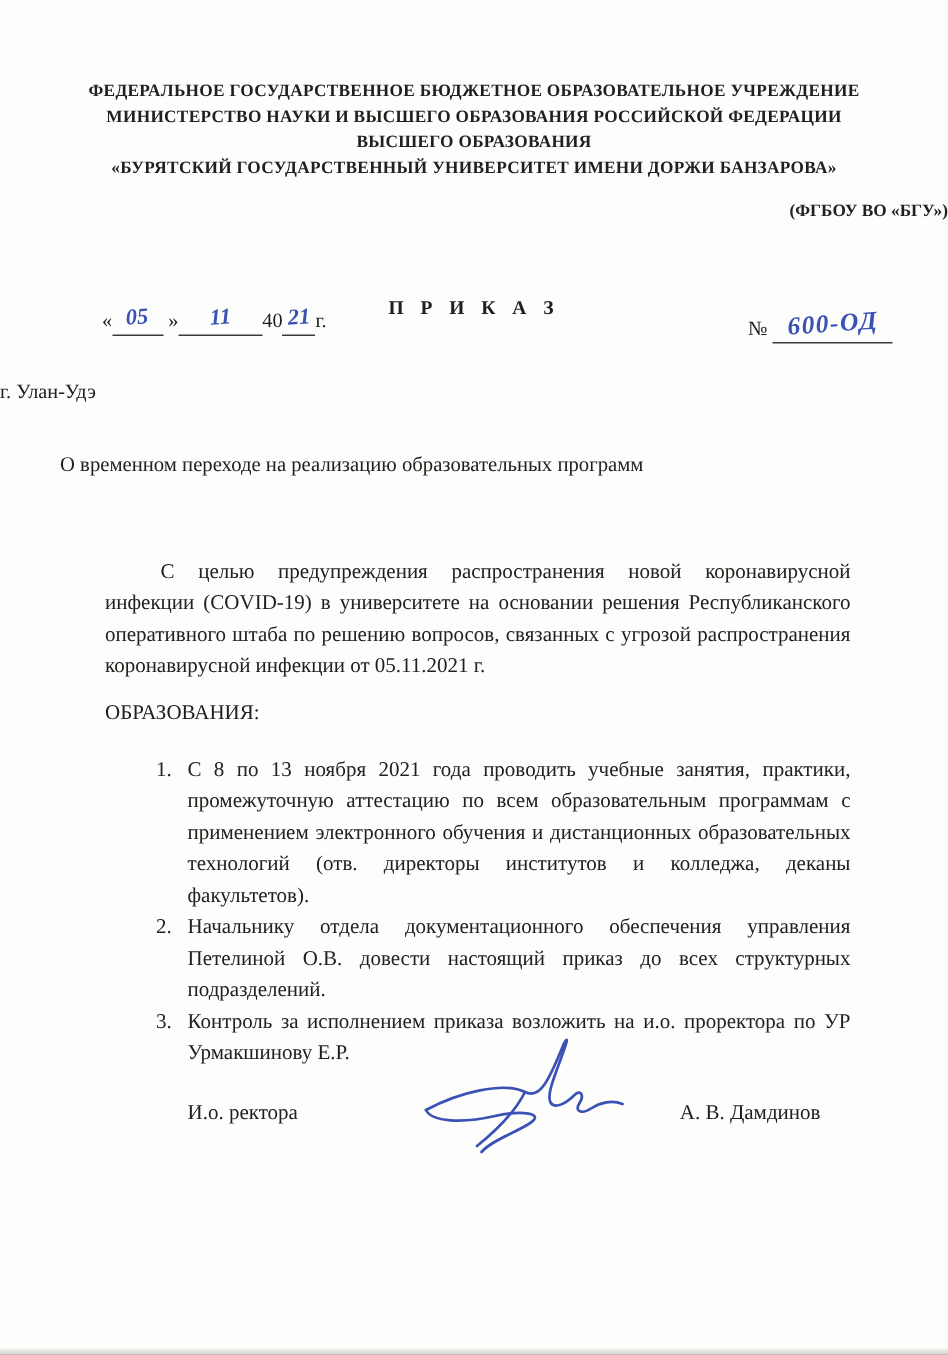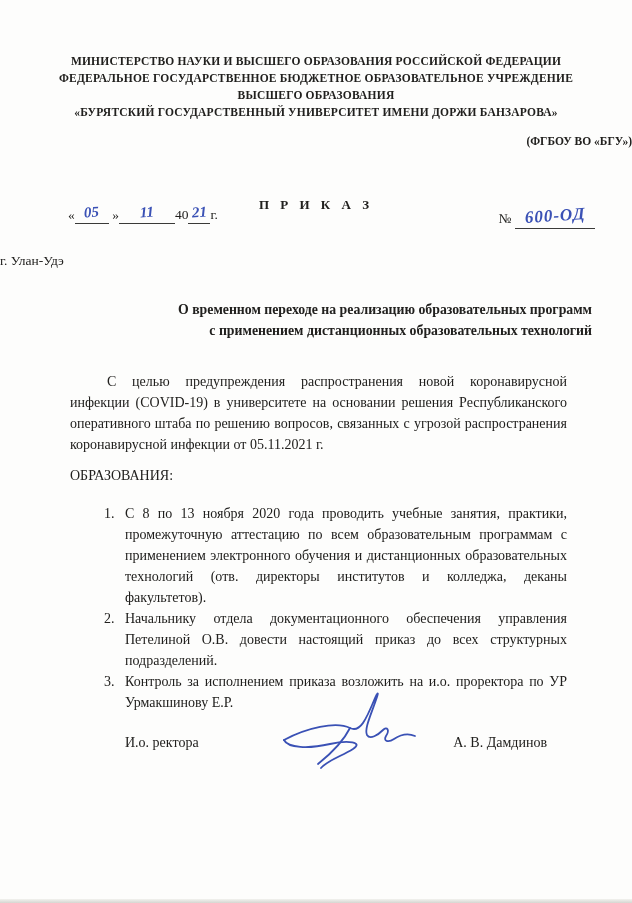--- a/index.html
+++ b/index.html
@@ -43,21 +43,21 @@
   .number-line {
     position:absolute; top:208px; right:37px;
     font-size:13.5px; white-space:nowrap;
   }
   .city-line {
     position:absolute; top:253px; left:0; right:0;
     text-align:left; font-size:13.5px;
   }
   .doc-title {
     position:absolute; top:299px; left:40px; right:40px;
-    text-align:right; font-weight:bold; font-size:13.8px; line-height:21px;
+    text-align:left; font-weight:normal; font-size:13.8px; line-height:21px;
   }
   .preamble {
     position:absolute; top:371px; left:70px; width:497px;
     font-size:14px; line-height:21px; text-align:justify; text-indent:37px;
   }
   .directive {
     position:absolute; top:468px; left:70px; font-size:14px;
   }
   .order-list {
     position:absolute; top:503px; left:104px; width:463px;
@@ -73,22 +73,22 @@
     position:absolute; left:0; right:0; bottom:0; height:4px;
     background:linear-gradient(#f2f2ef,#d6d6d1);
   }
 </style>
 </head>
 <body>
 
 <div class="page">
 
   <div class="header-block">
+    <div>ФЕДЕРАЛЬНОЕ ГОСУДАРСТВЕННОЕ БЮДЖЕТНОЕ ОБРАЗОВАТЕЛЬНОЕ УЧРЕЖДЕНИЕ</div>
     <div>МИНИСТЕРСТВО НАУКИ И ВЫСШЕГО ОБРАЗОВАНИЯ РОССИЙСКОЙ ФЕДЕРАЦИИ</div>
-    <div>ФЕДЕРАЛЬНОЕ ГОСУДАРСТВЕННОЕ БЮДЖЕТНОЕ ОБРАЗОВАТЕЛЬНОЕ УЧРЕЖДЕНИЕ</div>
     <div>ВЫСШЕГО ОБРАЗОВАНИЯ</div>
     <div>«БУРЯТСКИЙ ГОСУДАРСТВЕННЫЙ УНИВЕРСИТЕТ ИМЕНИ ДОРЖИ БАНЗАРОВА»</div>
   </div>
 
   <div class="abbr-line">(ФГБОУ ВО «БГУ»)</div>
 
   <div class="prikaz-title">П Р И К А З</div>
 
   <div class="date-line">
     <span>«</span><span class="blank w34"><span class="hw">05</span></span>
@@ -97,31 +97,30 @@
 
   <div class="number-line">
     <span>№</span>
     <span class="blank w80"><span class="hw hw-num">600-ОД</span></span>
   </div>
 
   <div class="city-line">г. Улан-Удэ</div>
 
   <div class="doc-title">
     <div>О временном переходе на реализацию образовательных программ</div>
-    <div>с применением дистанционных образовательных технологий</div>
   </div>
 
   <div class="preamble">С целью предупреждения распространения новой коронавирусной инфекции (COVID-19) в университете на основании решения Республиканского оперативного штаба по решению вопросов, связанных с угрозой распространения коронавирусной инфекции от 05.11.2021 г.</div>
 
   <div class="directive">ОБРАЗОВАНИЯ:</div>
 
   <div class="order-list">
     <div class="order-item">
       <span class="item-num">1.</span>
-      <span class="item-text">С 8 по 13 ноября 2020 года проводить учебные занятия, практики, промежуточную аттестацию по всем образовательным программам с применением электронного обучения и дистанционных образовательных технологий (отв. директоры институтов и колледжа, деканы факультетов).</span>
+      <span class="item-text">С 8 по 13 ноября 2021 года проводить учебные занятия, практики, промежуточную аттестацию по всем образовательным программам с применением электронного обучения и дистанционных образовательных технологий (отв. директоры институтов и колледжа, деканы факультетов).</span>
     </div>
     <div class="order-item">
       <span class="item-num">2.</span>
       <span class="item-text">Начальнику отдела документационного обеспечения управления Петелиной О.В. довести настоящий приказ до всех структурных подразделений.</span>
     </div>
     <div class="order-item">
       <span class="item-num">3.</span>
       <span class="item-text">Контроль за исполнением приказа возложить на и.о. проректора по УР Урмакшинову Е.Р.</span>
     </div>
   </div>

